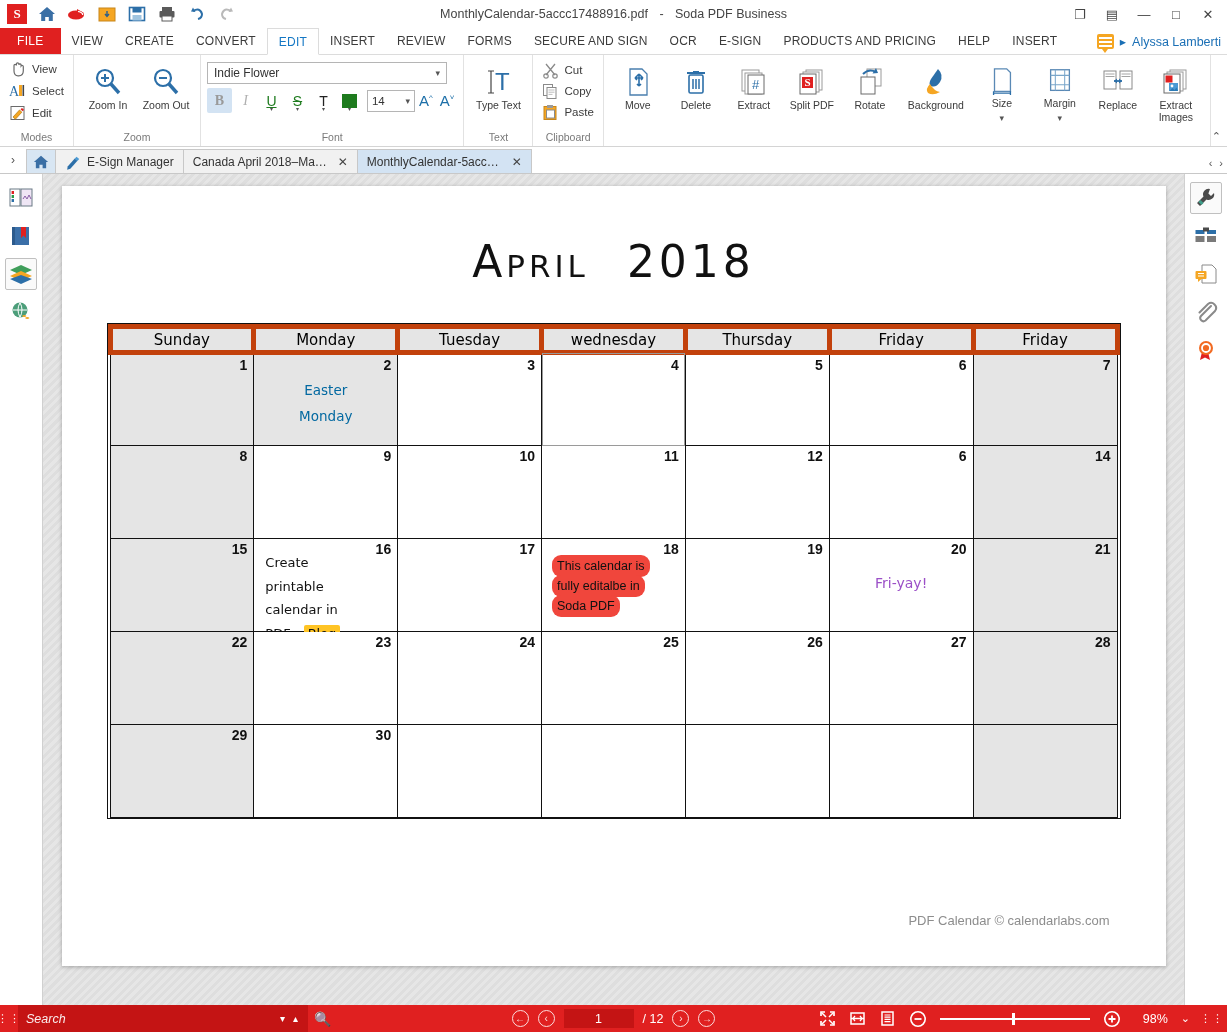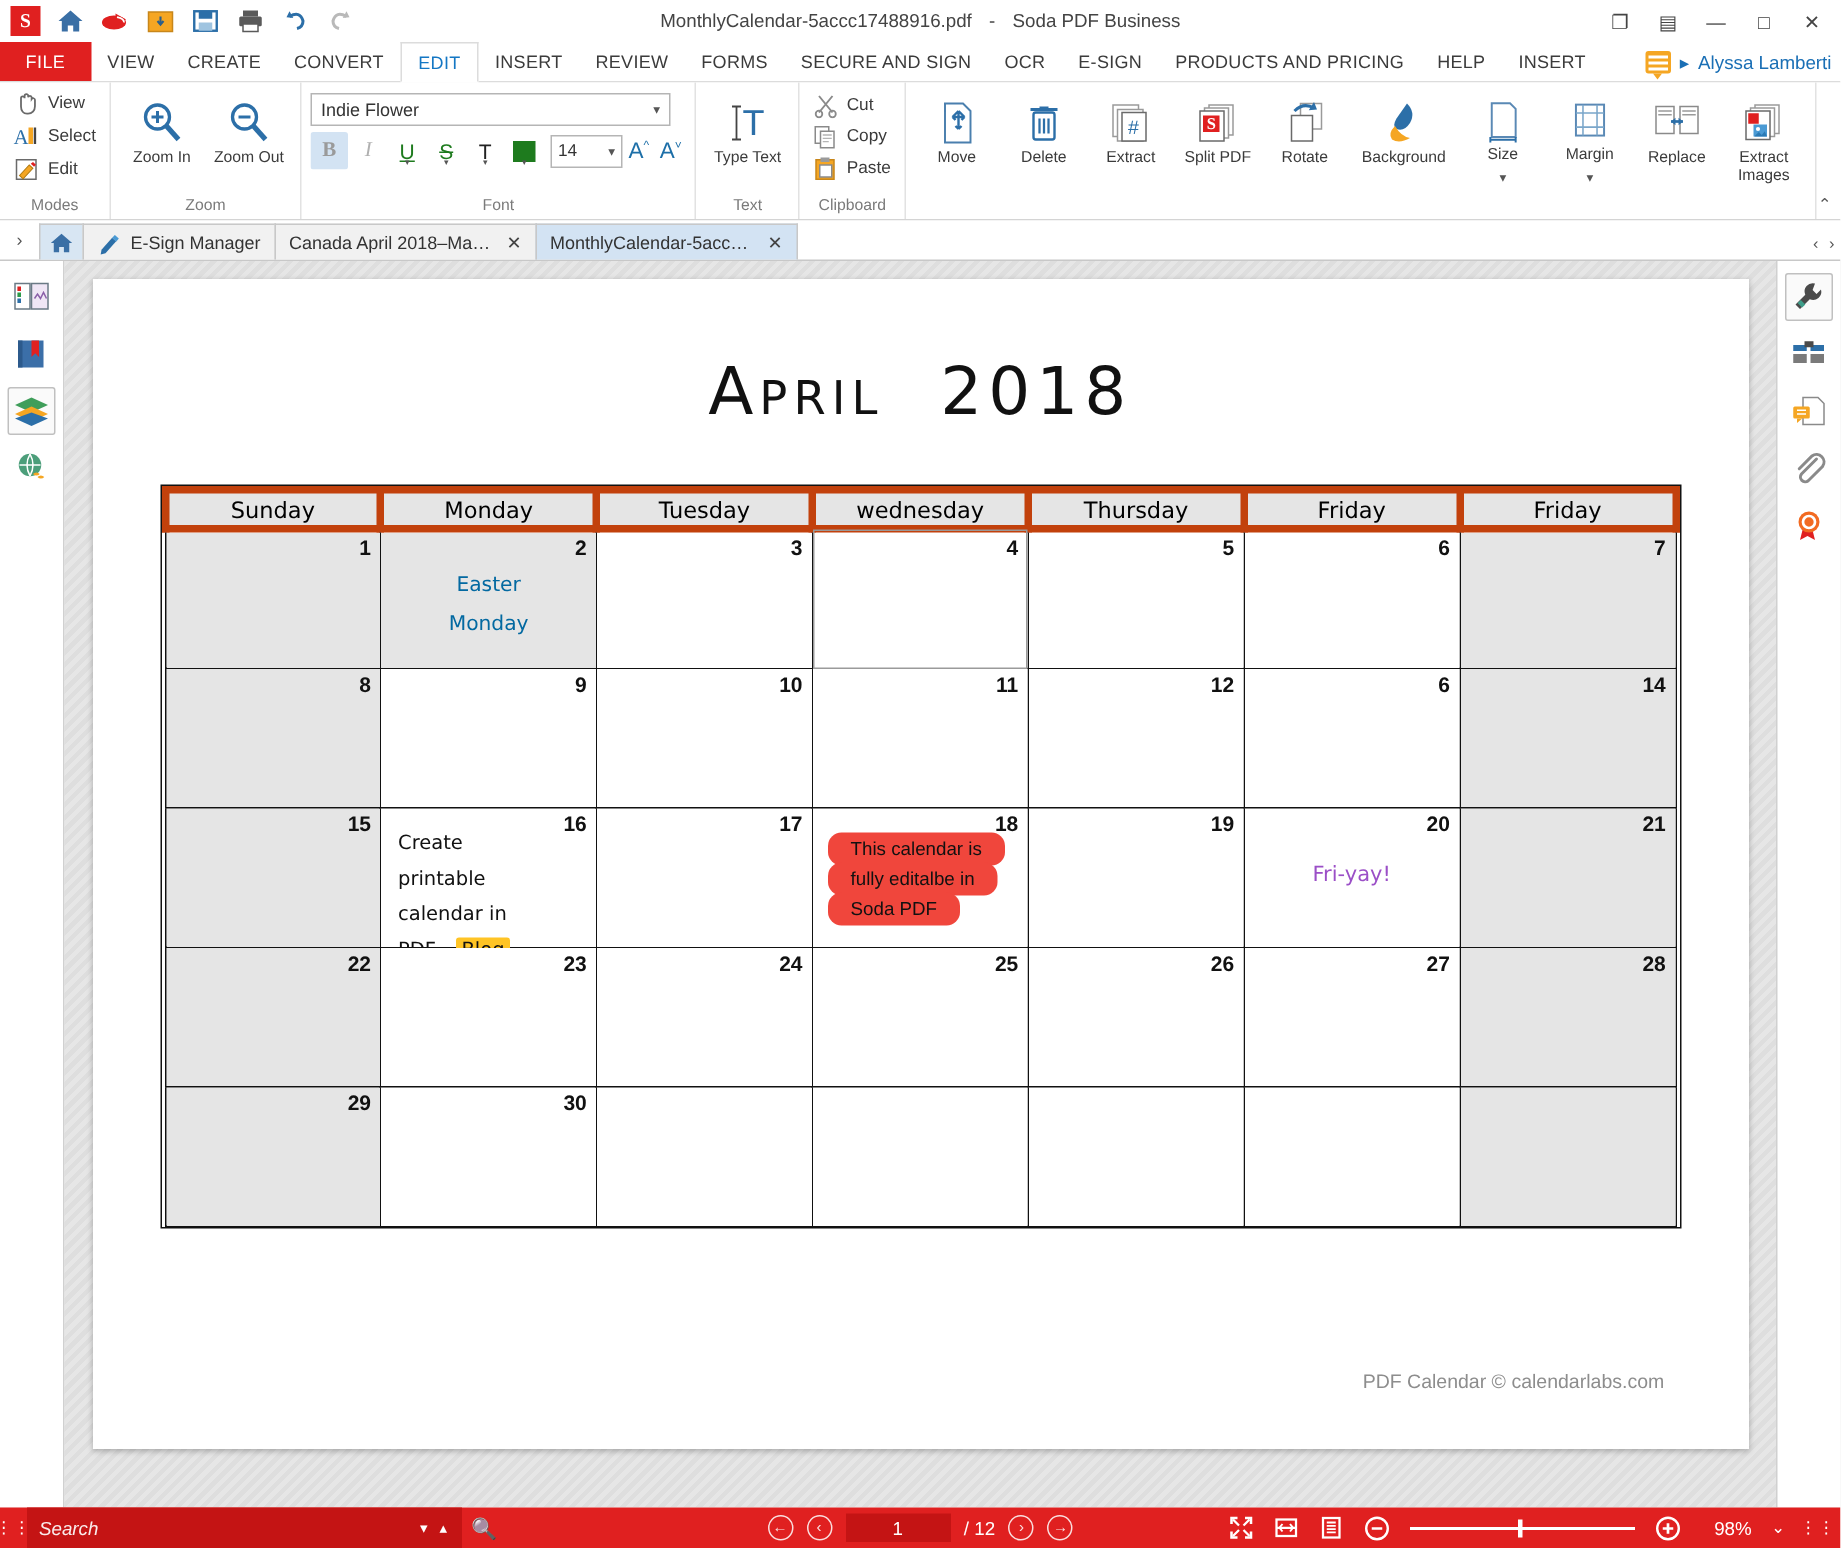--- a/index.html
+++ b/index.html
@@ -97,21 +97,21 @@
   table.cal td.shade { background:#e5e5e5; }
   .daynum { position:absolute; top:2px; right:6px; font-size:14px; font-weight:bold; color:#111;
             font-family:"Liberation Sans",sans-serif; }
   .note { position:absolute; left:0; right:0; top:22px; font-family:"DejaVu Sans",sans-serif; }
 
   .easter { text-align:center; color:#0369a1; font-size:13.5px; line-height:26px; }
   .todo { padding-left:11px; font-size:13px; color:#111; line-height:23.5px; }
   .hl-yellow { background:#ffc425; padding:1px 4px; border-radius:2px; }
   .redbox { position:absolute; left:10px; top:16px; width:122px; }
   .redbox span { display:block; background:#f0463c; color:#111; font-size:12.5px; line-height:16px;
-                 padding:3px 15px; border-radius:9px; margin-bottom:-2px; width:fit-content; }
+                 padding:3px 5px; border-radius:9px; margin-bottom:-2px; width:fit-content; }
   .friyay { text-align:center; color:#9b4fc7; font-size:14px; padding-top:14px; }
   .editbox { outline:1.5px solid #9a9a9a; outline-offset:-1px; }
   .cal-footer { position:absolute; right:56px; bottom:38px; font-size:13px; color:#8d8d8d; }
 
   
   .status { height:27px; background:#e02020; display:flex; align-items:center; color:#fff; flex:0 0 27px; position:relative;}
   .dots { width:18px; display:flex; align-items:center; justify-content:center; font-size:11px; letter-spacing:1px; cursor:pointer;}
   .searchbox { width:290px; height:27px; background:#c41414; display:flex; align-items:center; padding:0 8px; gap:4px; }
   .searchbox input { flex:1; background:transparent; border:none; outline:none; color:#fff; font-size:12.5px;
                      font-style:italic; font-family:"Liberation Sans",sans-serif; }

